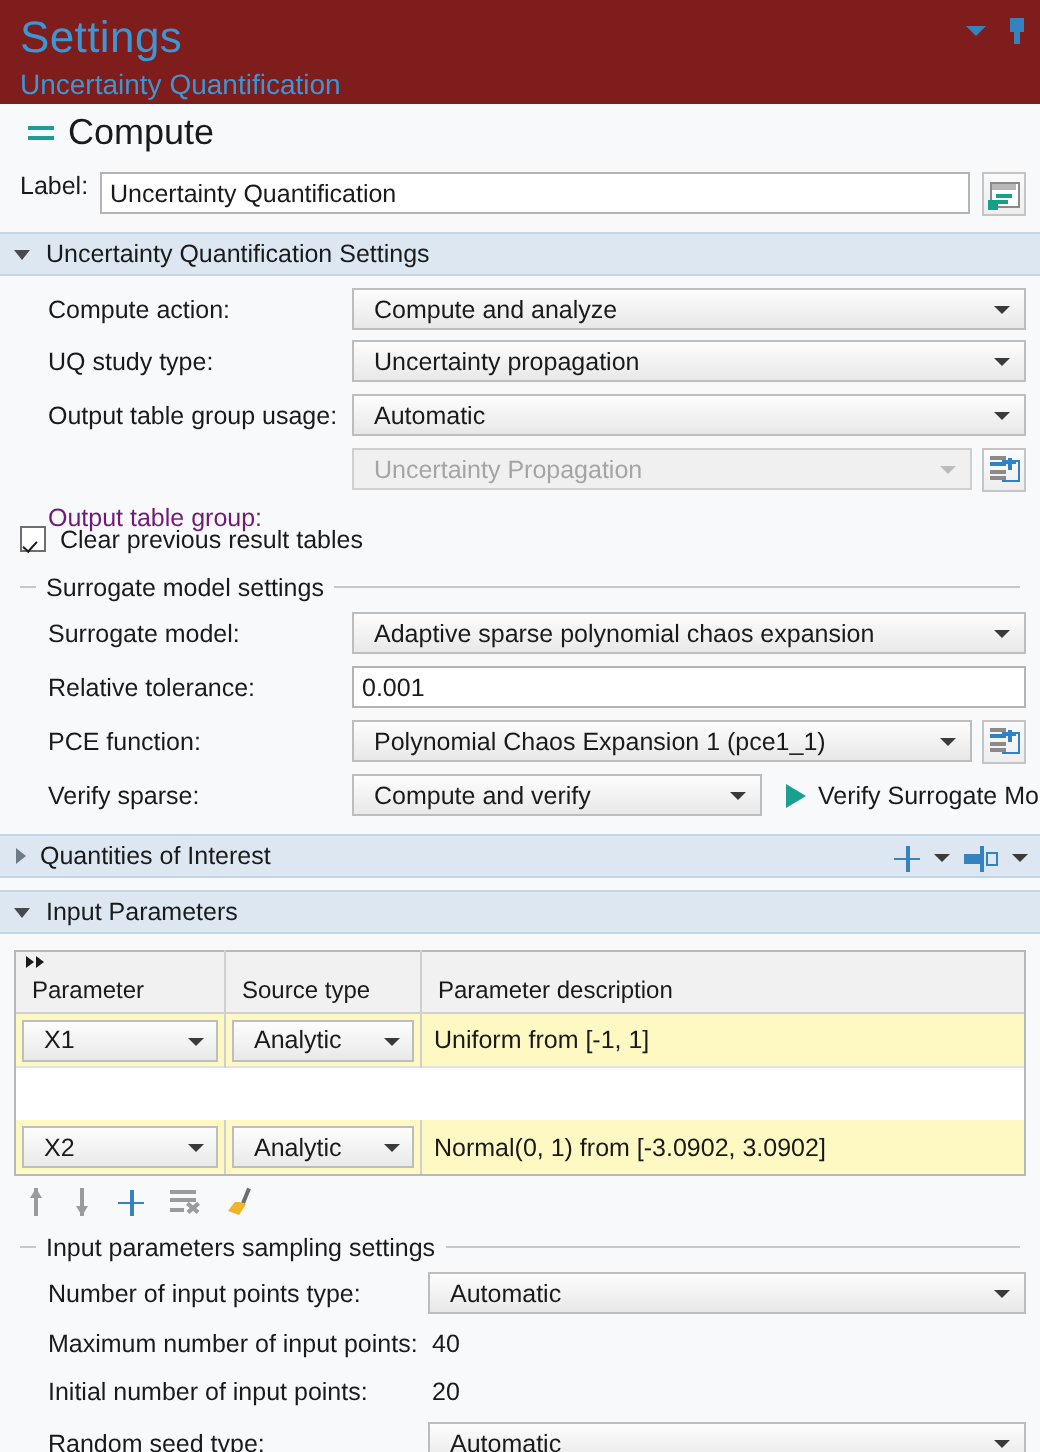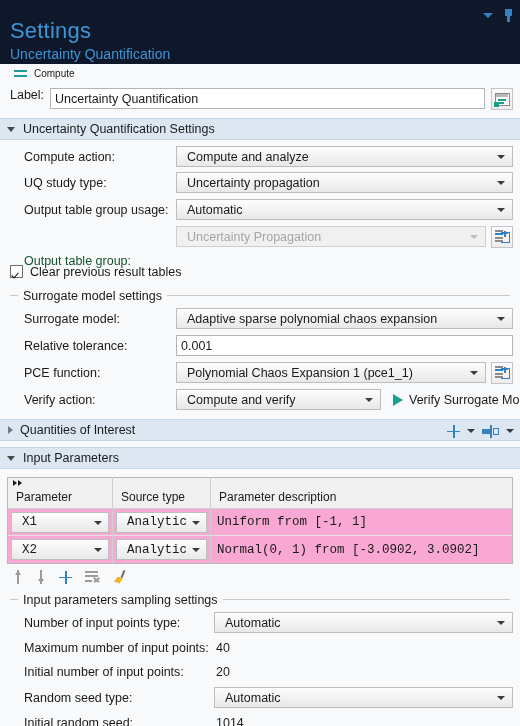--- a/index.html
+++ b/index.html
@@ -11,22 +11,22 @@
     font-family: "Liberation Sans", sans-serif;
     font-size: 12.5px;
     color: #1a1a1a;
     overflow: hidden;
     position: relative;
   }
 
   
   .titlebar {
     position: relative;
-    padding: 18px 10px 0 10px;
-    background: #0f172a;
+    padding: 6px 10px 0 10px;
+    background: #7f1d1d;
   }
   .title-main {
     font-size: 22px;
     color: #3d96d4;
     font-weight: 400;
     line-height: 26px;
     letter-spacing: 0.2px;
   }
   .title-sub {
     font-size: 14px;
@@ -71,21 +71,21 @@
     width: 13px; height: 9px;
     position: relative;
   }
   .eq-icon i {
     position: absolute;
     left: 0; width: 13px; height: 2px;
     background: #1c9e96;
   }
   .eq-icon i.a { top: 1px; }
   .eq-icon i.b { top: 6px; }
-  .node-label { font-size: 10px; color: #1a1a1a; }
+  .node-label { font-size: 18px; color: #1a1a1a; }
 
   
   .label-row {
     display: flex;
     gap: 6px;
     padding: 3px 7px 8px 10px;
   }
   .label-row .lbl { width: 34px; font-size: 12.5px; }
   .txtfield {
     flex: 1;
@@ -218,21 +218,21 @@
     align-items: center;
     padding: 0 7px 0 24px;
     height: 27px;
   }
   .row .rl {
     width: 152px;
     flex: 0 0 152px;
     font-size: 12.5px;
     color: #1a1a1a;
   }
-  .row .rl.dim { color: #14532d; margin-top: 48px; }
+  .row .rl.dim { color: #701a75; margin-top: 48px; }
 
   .combo {
     flex: 1;
     height: 21px;
     background: linear-gradient(#fdfdfd, #e8e8e8);
     border: 1px solid #bdbdbd;
     display: flex;
     align-items: center;
     padding: 0 4px 0 10px;
     position: relative;
@@ -347,24 +347,23 @@
     width: 0; height: 0;
     border-top: 3.5px solid transparent;
     border-bottom: 3.5px solid transparent;
     border-left: 4px solid #1a1a1a;
   }
   .trow {
     display: flex;
     height: 27px;
     align-items: center;
     border-bottom: 1px solid #e2e2e2;
-    background: #f9a8d4;
-    font-family: Liberation Mono, monospace;
-  }
-  .trow:last-child { border-bottom: none; }
+    background: #fef9c3;
+  }
+  .trow:last-child { border-bottom: none; margin-top: 26px; }
   .td { height: 27px; display: flex; align-items: center; }
   .td.c1 { width: 105px; flex: 0 0 105px; border-right: 1px solid #cfcfcf; padding: 0 3px; }
   .td.c2 { width: 98px; flex: 0 0 98px; border-right: 1px solid #cfcfcf; padding: 0 3px; }
   .td.c3 { flex: 1; padding-left: 6px; font-size: 12.5px; text-align: center; }
   .cellcombo {
     flex: 1;
     height: 21px;
     background: linear-gradient(#fdfdfd, #e9e9e9);
     border: 1px solid #bdbdbd;
     position: relative;
@@ -557,21 +556,21 @@
           <i class="r r3"></i>
           <i class="r r4"></i>
         <div class="box"></div>
           <i class="plus-v"></i>
           <i class="plus-h"></i>
       </div>
     </div>
   </div>
 
   <div class="row" style="padding-right:0;">
-    <div class="rl">Verify action:</div>
+    <div class="rl">Verify sparse:</div>
     <div class="combo" style="flex:0 0 205px;">
       <span>Compute and verify</span>
       <div class="cb-caret"></div>
     </div>
     <div class="verify-btn">
       <div class="play-tri"></div>
       <span>Verify Surrogate Model</span>
     </div>
   </div>
 

